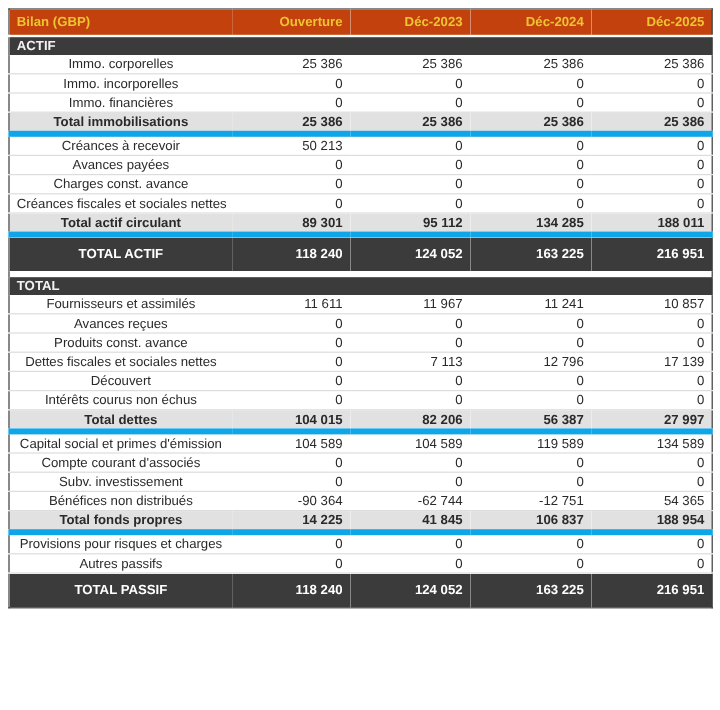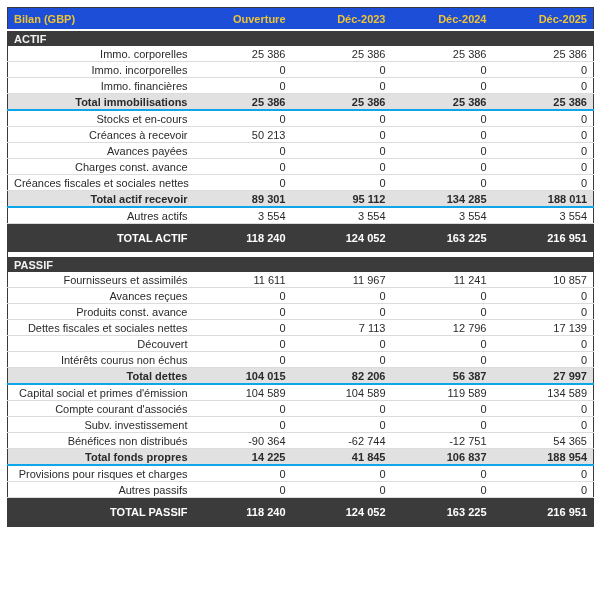--- a/index.html
+++ b/index.html
@@ -23,21 +23,21 @@
     border: 1.5px solid #3a3a3a;
   }
   td, th {
     white-space: nowrap;
     overflow: hidden;
     padding: 0 6px;
     font-weight: normal;
   }
   
   tr.header-row th {
-    background: #1d4ed8;
+    background: #c2410c;
     color: #f0c431;
     font-weight: bold;
     height: 21px;
     text-align: right;
     border-bottom: 2px solid #ffffff;
     font-size: 11px;
   }
   tr.header-row th.first {
     text-align: left;
   }
@@ -53,38 +53,38 @@
   tr.data td {
     background: #ffffff;
     height: 15px;
     border-bottom: 1px solid #dcdcdc;
   }
   
   tr.subtotal td {
     background: #e1e1e1;
     font-weight: bold;
     height: 15px;
-    border-bottom: 2px solid #0ea5e9;
+    border-bottom: 5px solid #0ea5e9;
   }
   
   tr.total td {
     background: #3b3b3b;
     color: #ffffff;
     font-weight: bold;
     height: 28px;
   }
   
   tr.spacer td {
     background: #ffffff;
     height: 5px;
     padding: 0;
     border: none;
   }
   td.num { text-align: right; }
-  td.label { text-align: right; margin-left: 6px; }
+  td.label { text-align: center; margin-left: 6px; }
 </style>
 </head>
 <body>
 
 <div class="wrap">
   <table class="bilan">
     <colgroup>
       <col style="width:186px">
       <col style="width:98px">
       <col style="width:100px">
@@ -126,27 +126,20 @@
           <td class="num">0</td>
         </tr>
         <tr class="subtotal">
           <td class="label">Total immobilisations</td>
           <td class="num">25 386</td>
           <td class="num">25 386</td>
           <td class="num">25 386</td>
           <td class="num">25 386</td>
         </tr>
         <tr class="data">
-          <td class="label">Stocks et en-cours</td>
-          <td class="num">0</td>
-          <td class="num">0</td>
-          <td class="num">0</td>
-          <td class="num">0</td>
-        </tr>
-        <tr class="data">
           <td class="label">Créances à recevoir</td>
           <td class="num">50 213</td>
           <td class="num">0</td>
           <td class="num">0</td>
           <td class="num">0</td>
         </tr>
         <tr class="data">
           <td class="label">Avances payées</td>
           <td class="num">0</td>
           <td class="num">0</td>
@@ -161,45 +154,38 @@
           <td class="num">0</td>
         </tr>
         <tr class="data">
           <td class="label">Créances fiscales et sociales nettes</td>
           <td class="num">0</td>
           <td class="num">0</td>
           <td class="num">0</td>
           <td class="num">0</td>
         </tr>
         <tr class="subtotal">
-          <td class="label">Total actif recevoir</td>
+          <td class="label">Total actif circulant</td>
           <td class="num">89 301</td>
           <td class="num">95 112</td>
           <td class="num">134 285</td>
           <td class="num">188 011</td>
-        </tr>
-        <tr class="data">
-          <td class="label">Autres actifs</td>
-          <td class="num">3 554</td>
-          <td class="num">3 554</td>
-          <td class="num">3 554</td>
-          <td class="num">3 554</td>
         </tr>
         <tr class="total">
           <td class="label">TOTAL ACTIF</td>
           <td class="num">118 240</td>
           <td class="num">124 052</td>
           <td class="num">163 225</td>
           <td class="num">216 951</td>
         </tr>
         <tr class="spacer">
           <td colspan="5"></td>
         </tr>
         <tr class="section-row">
-          <td colspan="5">PASSIF</td>
+          <td colspan="5">TOTAL</td>
         </tr>
         <tr class="data">
           <td class="label">Fournisseurs et assimilés</td>
           <td class="num">11 611</td>
           <td class="num">11 967</td>
           <td class="num">11 241</td>
           <td class="num">10 857</td>
         </tr>
         <tr class="data">
           <td class="label">Avances reçues</td>

